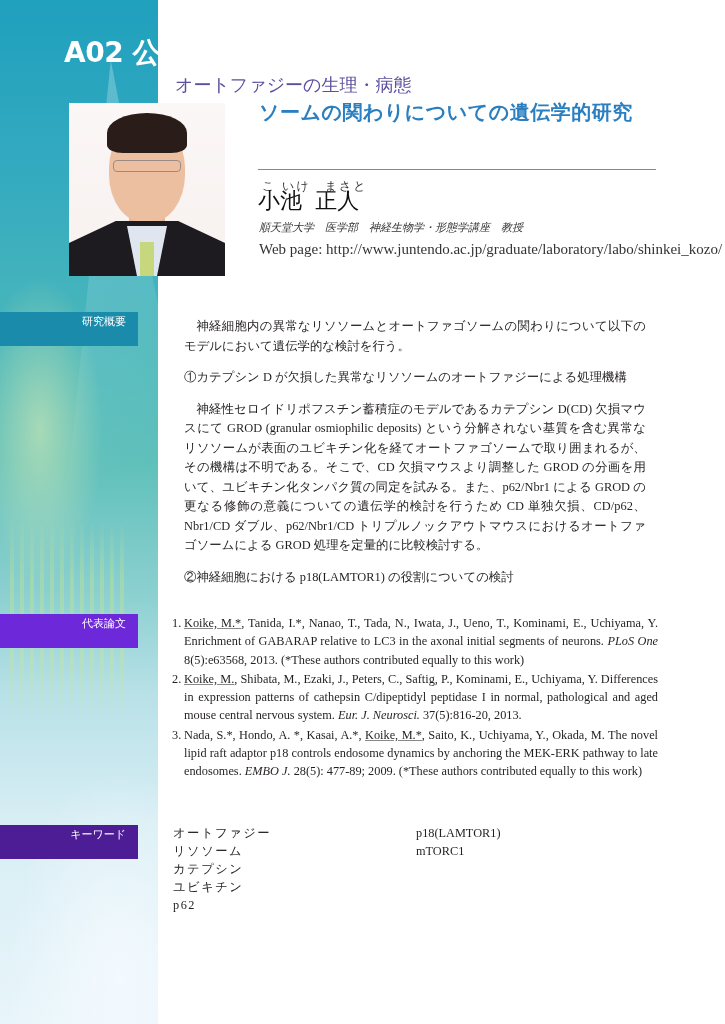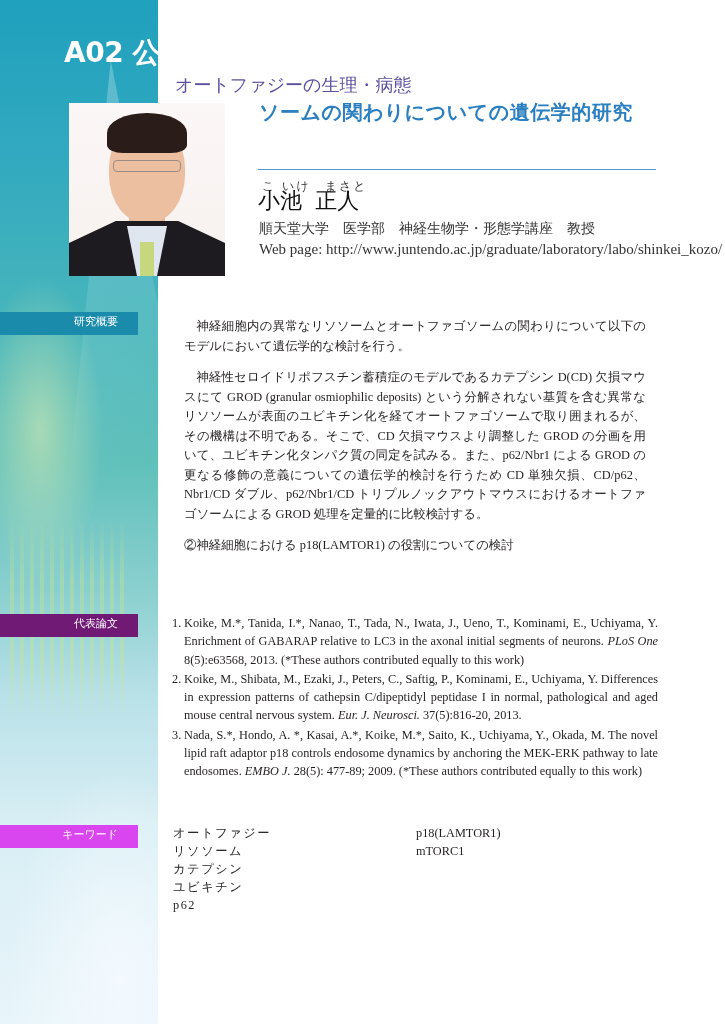--- a/index.html
+++ b/index.html
@@ -88,53 +88,53 @@
     font-family:"DejaVu Sans", "Liberation Sans", sans-serif;
     font-size:12px; color:#333; letter-spacing:2px;
   }
   .name {
     position:absolute; left:258px; top:186px;
     font-family:Liberation Mono, monospace;
     font-size:22px; color:#111; font-weight:500;
   }
   .affil {
     position:absolute; left:259px; top:220px;
-    font-size:14px; color:#333; white-space:pre;
+    font-size:11px; color:#333; white-space:pre;font-style:italic;
   }
   .webpage {
     position:absolute; left:259px; top:241px;
     font-family:"Liberation Serif", serif;
     font-size:15px; color:#333;
   }
   .section-label {
-    position:absolute; left:0; width:138px; height:23px;
+    position:absolute; left:0; width:138px; height:34px;
     font-family:"DejaVu Sans", "Liberation Sans", sans-serif;
     font-size:11px; color:#ffffff; text-align:right; line-height:19px;
-    padding-right:8px; box-sizing:border-box;
+    padding-right:0; box-sizing:border-box;
   }
   .section-label span { display:inline-block; padding-right:12px; }
   .lbl-summary { top:312px; background:#1a8bab; }
-  .lbl-papers { top:614px; background:#701a75; }
-  .lbl-keywords { top:825px; background:#d946ef; }
+  .lbl-papers { top:614px; background:#6d28d9; }
+  .lbl-keywords { top:825px; background:#4c1d95; }
   .body-text {
     position:absolute; left:172px; top:305px; width:486px;
     font-size:12.4px; line-height:19.5px; color:#231f20;
     text-align:justify;
     font-family:"Liberation Serif", "DejaVu Serif", serif;
   }
   .body-text p { margin:12px; }
   .body-text .indent { text-indent:1em; }
   .papers {
     position:absolute; left:172px; top:614px; width:486px;
     font-family:"Liberation Serif", serif;
     font-size:12.3px; line-height:18.3px; color:#231f20;
   }
   .paper { position:relative; padding-left:12px; margin-bottom:1px; text-align:justify; }
   .paper .num { position:absolute; left:0; top:0; }
-  .paper .u { text-decoration-color:#888; }
+  .paper .u { text-decoration:underline; text-decoration-color:#888; }
   .paper .j { font-weight:normal; font-style:italic;margin-top:12px; }
   .kw-col {
     position:absolute; top:824px;
     font-size:12.3px; line-height:18px; color:#231f20;
     font-family:"Liberation Serif", "DejaVu Serif", serif;
   }
   .kw-col div { letter-spacing:1.5px; }
   .kw-left { left:173px; }
   .kw-right { left:416px; }
   .kw-right div { letter-spacing:0; }
@@ -168,20 +168,21 @@
 <div class="name">小池 正人</div>
 <div class="affil">順天堂大学　医学部　神経生物学・形態学講座　教授</div>
 <div class="webpage">Web page: http://www.juntendo.ac.jp/graduate/laboratory/labo/shinkei_kozo/</div>
 
 <div class="section-label lbl-summary"><span>研究概要</span></div>
 <div class="section-label lbl-papers"><span>代表論文</span></div>
 <div class="section-label lbl-keywords"><span>キーワード</span></div>
 
 <div class="body-text">
   <p class="indent">神経細胞内の異常なリソソームとオートファゴソームの関わりについて以下のモデルにおいて遺伝学的な検討を行う。</p>
+  <p>①カテプシン D が欠損した異常なリソソームのオートファジーによる処理機構</p>
   <p class="indent">神経性セロイドリポフスチン蓄積症のモデルであるカテプシン D(CD) 欠損マウスにて GROD (granular osmiophilic deposits) という分解されない基質を含む異常なリソソームが表面のユビキチン化を経てオートファゴソームで取り囲まれるが、その機構は不明である。そこで、CD 欠損マウスより調整した GROD の分画を用いて、ユビキチン化タンパク質の同定を試みる。また、p62/Nbr1 による GROD の更なる修飾の意義についての遺伝学的検討を行うため CD 単独欠損、CD/p62、Nbr1/CD ダブル、p62/Nbr1/CD トリプルノックアウトマウスにおけるオートファゴソームによる GROD 処理を定量的に比較検討する。</p>
   <p>②神経細胞における p18(LAMTOR1) の役割についての検討</p>
 </div>
 
 <div class="papers">
   <div class="paper">
     <span class="num">1.</span><span></span><span class="u">Koike, M.*</span><span>, Tanida, I.*, Nanao, T., Tada, N., Iwata, J., Ueno, T., Kominami, E., Uchiyama, Y. Enrichment of GABARAP relative to LC3 in the axonal initial segments of neurons. </span><span class="j">PLoS One</span><span> 8(5):e63568, 2013. (*These authors contributed equally to this work)</span>
   </div>
   <div class="paper">
     <span class="num">2.</span><span></span><span class="u">Koike, M.</span><span>, Shibata, M., Ezaki, J., Peters, C., Saftig, P., Kominami, E., Uchiyama, Y. Differences in expression patterns of cathepsin C/dipeptidyl peptidase I in normal, pathological and aged mouse central nervous system. </span><span class="j">Eur. J. Neurosci.</span><span> 37(5):816-20, 2013.</span>

